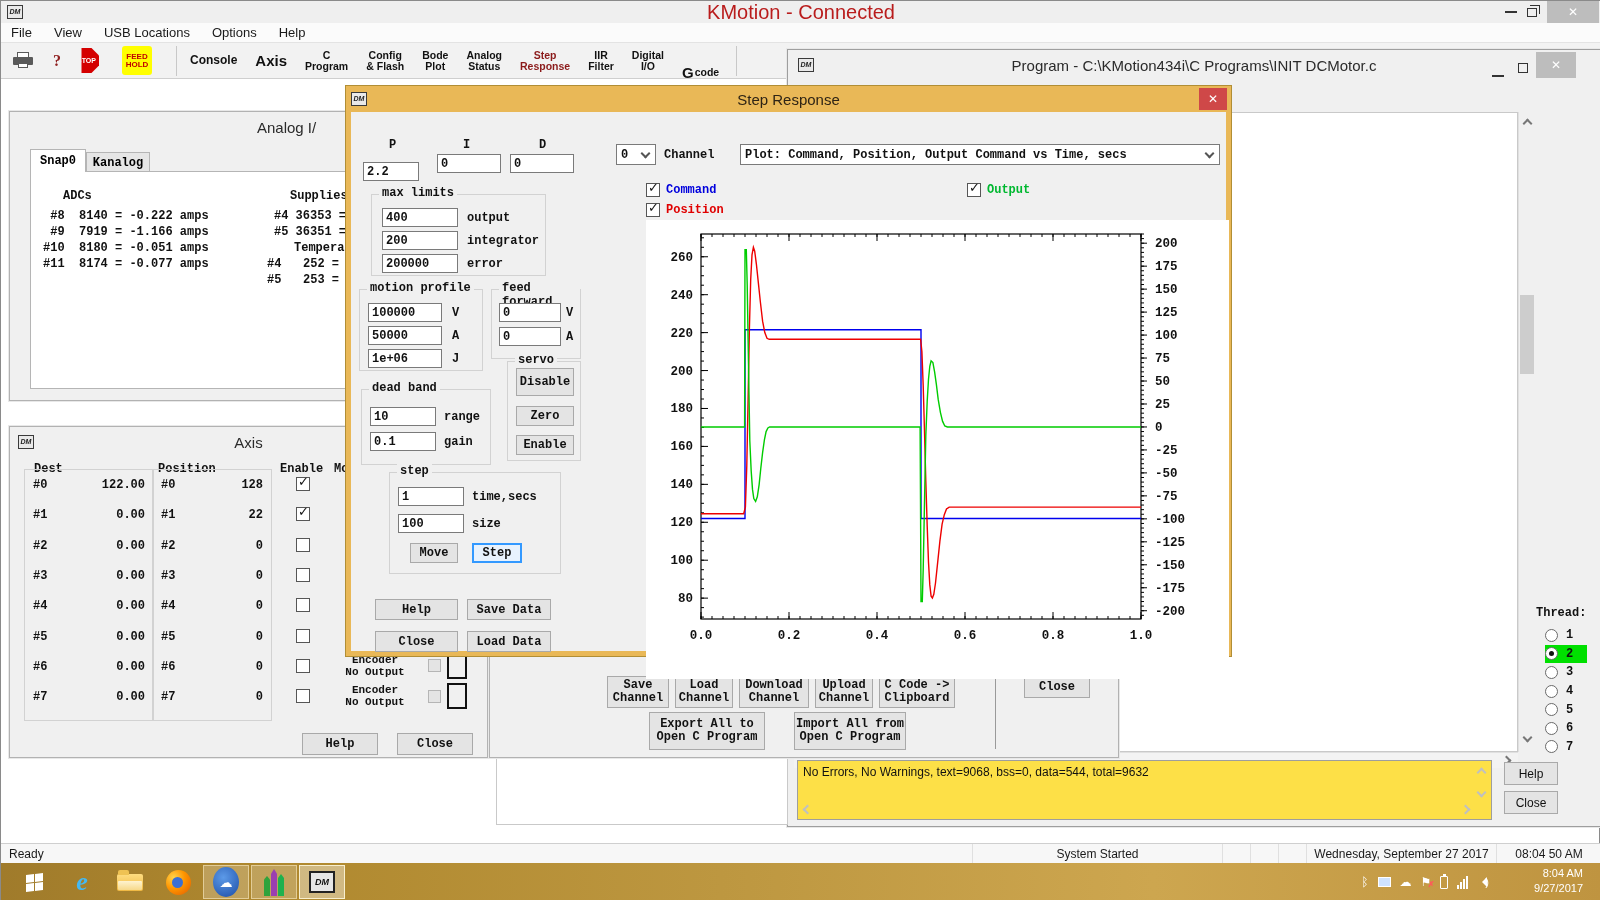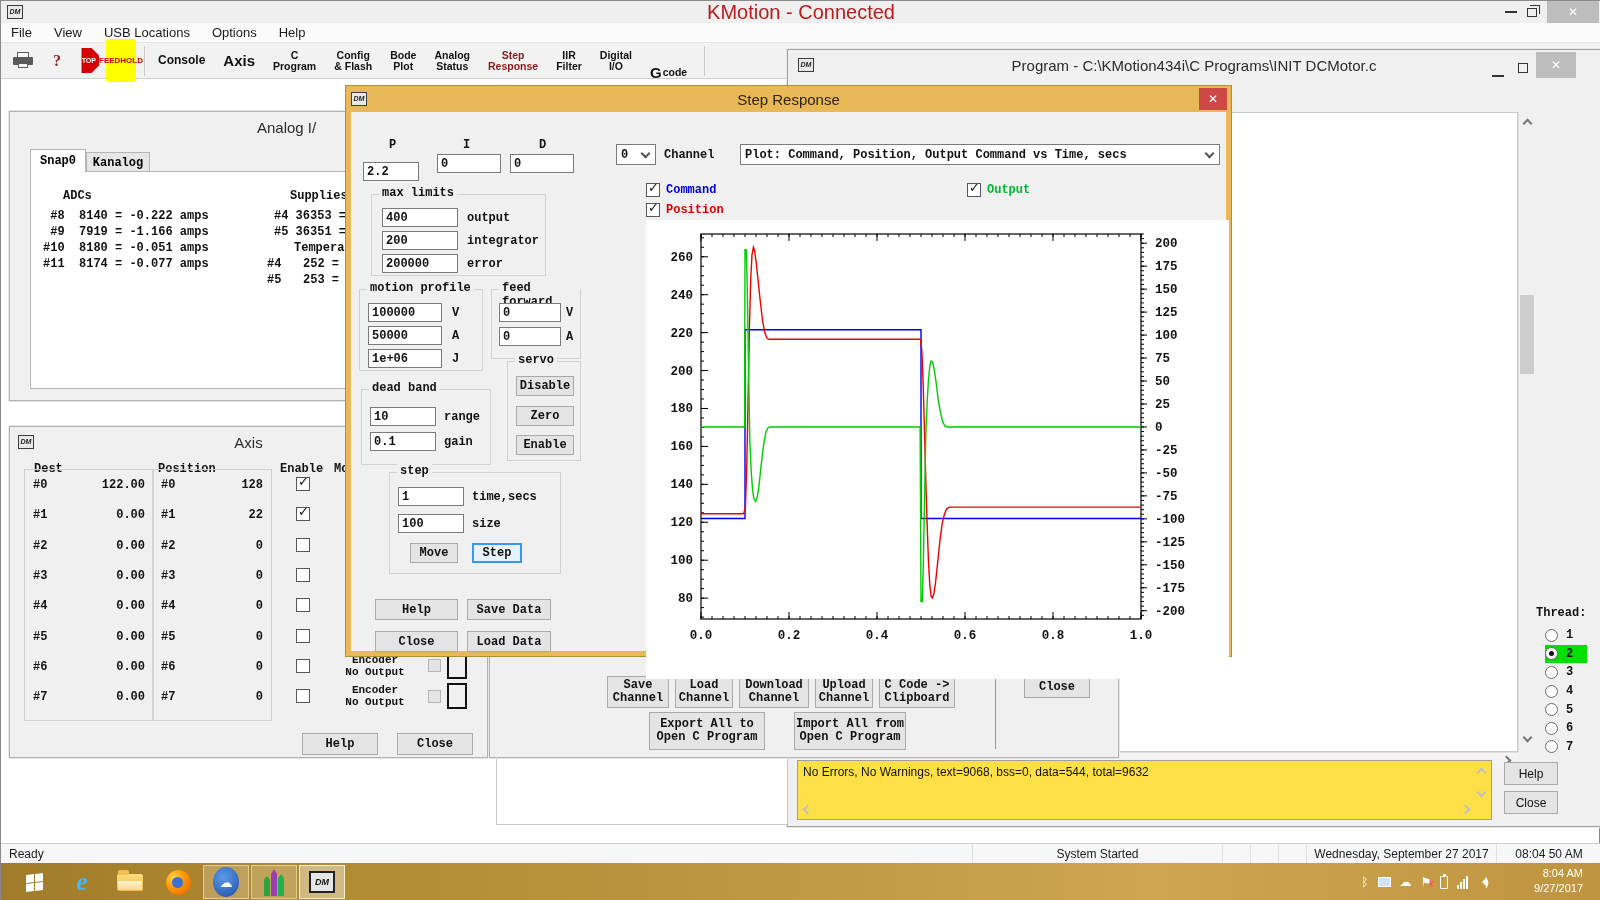--- a/index.html
+++ b/index.html
@@ -25,21 +25,21 @@
   .tb-btn.one{font-size:12px}
   .tb-btn.axisbig{font-size:15px}
   .tb-btn.red{color:#8b1a1a}
   .tb-sep{width:1px;height:30px;background:#c8c8c8;margin:0 4px}
   .printer-icon{position:relative;width:22px;height:17px;margin:0 8px 0 12px}
   .printer-icon .pr-body{position:absolute;left:0;right:2px;top:5px;height:8px;background:#5a5a5a;border-radius:1px}
   .printer-icon .pr-paper{position:absolute;left:4px;top:0;width:12px;height:6px;background:#fff;border:1px solid #5a5a5a}
   .printer-icon .pr-out{position:absolute;left:5px;top:11px;width:10px;height:5px;background:#fff;border:1px solid #5a5a5a}
   .help-q{font:bold 16px "Liberation Serif",serif;color:#8f2020;margin:0 10px}
   .stop-oct{width:25px;height:25px;background:#d40000;color:#fff;clip-path:polygon(30% 0,70% 0,100% 30%,100% 70%,70% 100%,30% 100%);display:flex;align-items:center;justify-content:center;font:bold 7px "Liberation Sans",sans-serif;margin:0 3px}
-  .feedhold{width:30px;height:43px;background:#ffff00;color:#c00000;border-radius:3px;display:flex;flex-direction:row;align-items:center;justify-content:center;font:bold 8px "Liberation Sans",sans-serif;line-height:8px;margin:0 4px}
+  .feedhold{width:30px;height:29px;background:#ffff00;color:#c00000;border-radius:3px;display:flex;flex-direction:column;align-items:center;justify-content:center;font:bold 8px "Liberation Sans",sans-serif;line-height:8px;margin:0 20px}
   .gcode .l1{font-size:15px}
   .gcode{flex-direction:row;align-items:flex-end;gap:1px}
 
   
   .win{position:absolute;background:#f0f0f0;border:1px solid #b2b2b2;box-shadow:0 0 0 1px #e8e8e8}
 
   
   .gb{position:absolute;border:1px solid #d2d2d2}
   .gb .lg{position:absolute;top:-9px;left:7px;background:#f0f0f0;padding:0 3px}
   .field{position:absolute;height:19px;border:1px solid #7a7a7a;background:#fff;font-family:"Liberation Mono","DejaVu Sans Mono",monospace;font-weight:bold;font-size:12px;padding:0 3px;color:#111}
@@ -526,21 +526,21 @@
       <div class="gb" style="left:145px;top:177px;width:90px;height:70px">
         <span class="lg mono">feed forward</span>
         <input class="field" style="left: 7px; top: 13px; width: 62px;" readonly="" value="0">
         <span class="mono abs" style="left:74px;top:16px">V</span>
         <input class="field" style="left: 7px; top: 37px; width: 62px;" readonly="" value="0">
         <span class="mono abs" style="left:74px;top:40px">A</span>
       </div>
 
       <div class="gb" style="left:161px;top:249px;width:74px;height:100px">
         <span class="lg mono">servo</span>
-        <div class="btn" style="left:8px;top:14px;width:58px;height:20px">Disable</div>
+        <div class="btn" style="left:8px;top:6px;width:58px;height:28px">Disable</div>
         <div class="btn" style="left:8px;top:44px;width:58px;height:20px">Zero</div>
         <div class="btn" style="left:8px;top:73px;width:58px;height:20px">Enable</div>
       </div>
 
       <div class="gb" style="left:15px;top:277px;width:130px;height:76px">
         <span class="lg mono">dead band</span>
         <input class="field" style="left: 8px; top: 17px; width: 66px;" readonly="" value="10">
         <span class="mono abs" style="left:82px;top:20px">range</span>
         <input class="field" style="left: 8px; top: 42px; width: 66px;" readonly="" value="0.1">
         <span class="mono abs" style="left:82px;top:45px">gain</span>

